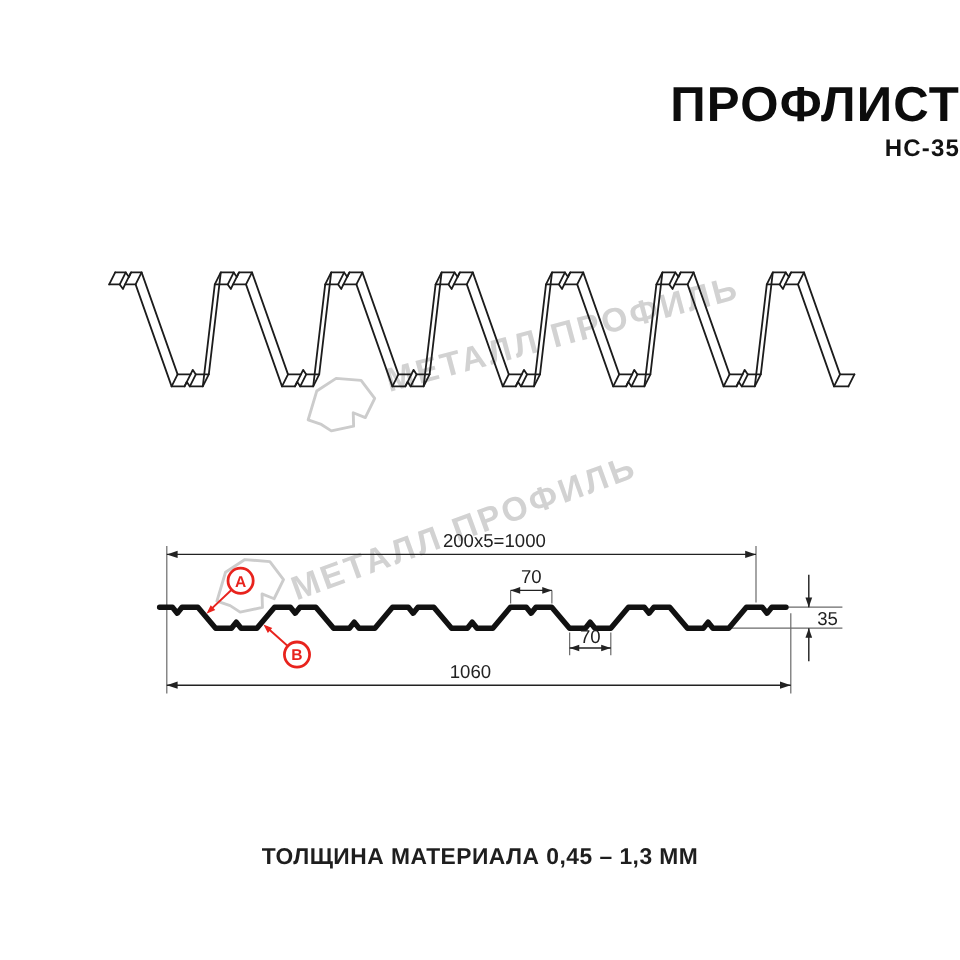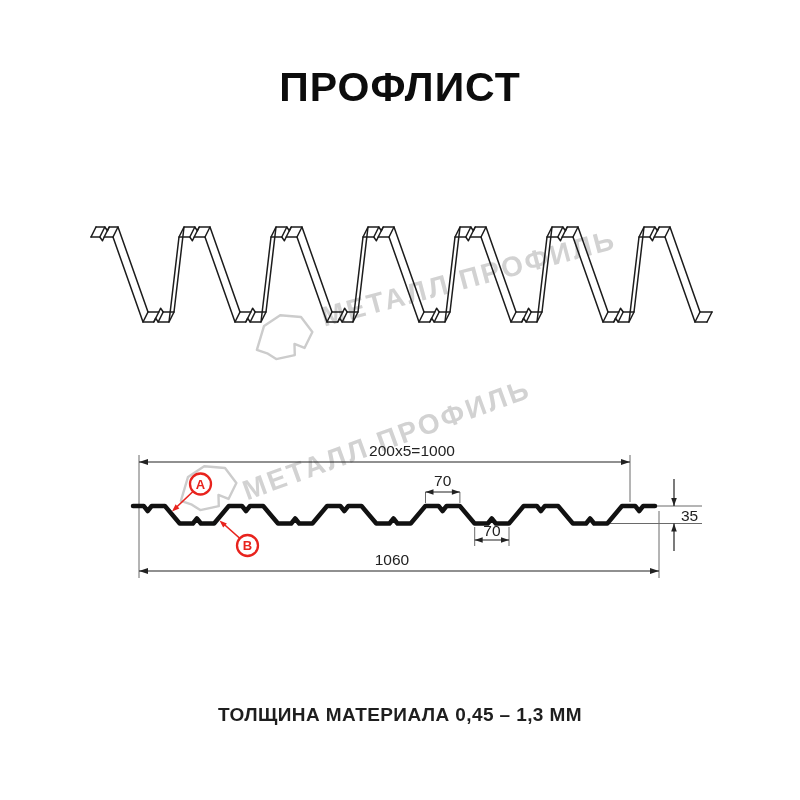--- a/index.html
+++ b/index.html
@@ -1,18 +1,18 @@
 <!DOCTYPE html>
 <html><head>
 <meta charset="utf-8">
 <style>
   html,body{margin:0;padding:0;background:#fff;}
   #page{position:relative;width:800px;height:800px;background:#ffffff;overflow:hidden;
         font-family:"Liberation Sans",sans-serif;}
-  .hdr{position:absolute;left:0;width:800px;text-align:center;z-index:3;color:#0c0c0c;}
+  .hdr{position:absolute;left:0;width:800px;text-align:right;z-index:3;color:#0c0c0c;}
   #title{top:64px;font-size:41px;font-weight:800;letter-spacing:1px;}
   #subtitle{top:113px;font-size:20px;font-weight:600;letter-spacing:1px;color:#131313;}
   #footer-note{position:absolute;left:0;top:704px;width:800px;text-align:center;z-index:3;
         font-size:19px;font-weight:600;letter-spacing:.4px;color:#1e1e1e;}
   .wm{position:absolute;z-index:1;color:#d2d2d2;font-weight:700;white-space:nowrap;}
   .wm-text{font-size:28px;letter-spacing:2.5px;line-height:28px;}
   #wm-text-1{left:322px;top:304px;transform:rotate(-15deg);transform-origin:0 50%;}
   #wm-text-2{left:244px;top:478px;transform:rotate(-20deg);transform-origin:0 50%;}
   #wm-logo-1{left:252px;top:313px;transform:rotate(-12deg);}
   #wm-logo-2{left:176px;top:464px;transform:rotate(-12deg);}
@@ -20,20 +20,21 @@
   #drawing{position:absolute;left:0;top:0;z-index:2;}
   .dimtxt{font-size:15.5px;fill:#222;}
   .redtxt{font-size:13px;font-weight:bold;fill:#e8231d;}
 </style>
 </head>
 <body>
 
 <div id="page">
 
   <div id="title" class="hdr">ПРОФЛИСТ</div>
+  <div id="subtitle" class="hdr">НС-35</div>
 
   <div class="wm" id="wm-logo-1">
     <svg class="wm-logo" viewBox="0 0 64 46">
       <path d="M3,31 L15,9 L33,2 L53,8 L61,25 L50,39 L41,33 L39,44 L20,44 L13,37 Z" fill="none" stroke="#cccccc" stroke-width="2.4" stroke-linejoin="round"></path>
     </svg>
   </div>
   <div class="wm wm-text" id="wm-text-1">МЕТАЛЛ ПРОФИЛЬ</div>
 
   <div class="wm" id="wm-logo-2">
     <svg class="wm-logo" viewBox="0 0 64 46">

